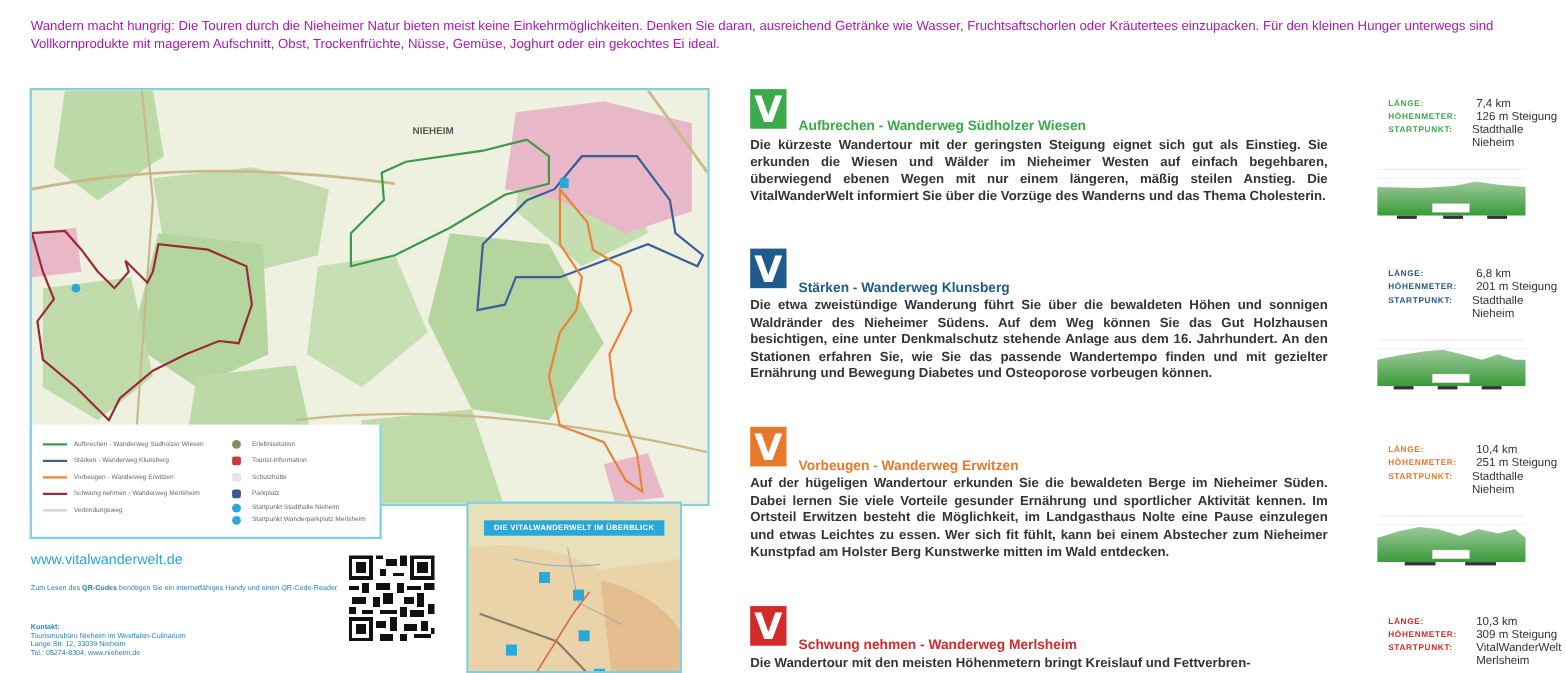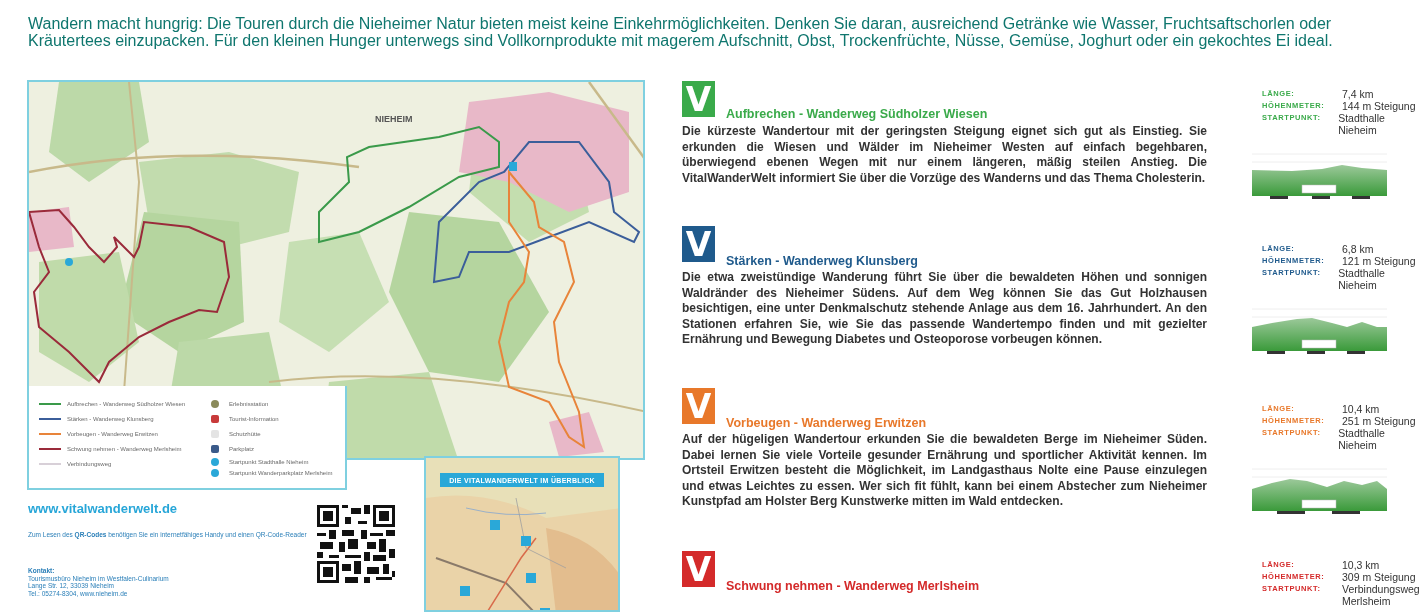--- a/index.html
+++ b/index.html
@@ -1,35 +1,35 @@
 <!DOCTYPE html>
 <html><head>
 <meta charset="utf-8">
 <style>
   html, body { margin:0; padding:0; background:#ffffff; }
   body { width:1424px; height:612px; overflow:hidden; position:relative; font-family:"Liberation Sans", sans-serif; color:#2b2b2b; }
-  .intro { position:absolute; left:28px; top:15px; width:1375px; font-size:16px; line-height:17px; color:#0f766e; }
+  .intro { position:absolute; left:28px; top:15px; width:1375px; font-size:12px; line-height:17px; color:#a21caf; }
   .topline { position:absolute; left:28px; top:-6px; width:900px; height:8px; font-size:11px; color:#c9c9c9; overflow:hidden; }
 
   
   .map { position:absolute; left:27px; top:80px; width:618px; height:380px; border:2px solid #7fd0e0; box-sizing:border-box; overflow:hidden; background:#eef0e2; }
   .map svg { position:absolute; left:0; top:0; }
   .legend { position:absolute; left:27px; top:386px; width:320px; height:104px; background:#ffffff; border:2px solid #7fd0e0; border-top:none; box-sizing:border-box; padding:8px 8px 0 10px; font-size:6px; color:#6a6a6a; }
   .legend-col { position:absolute; top:10px; }
   .legend-col.l { left:10px; }
   .legend-col.r { left:182px; }
   .legend-item { display:flex; align-items:center; height:15px; white-space:nowrap; }
   .legend-item.small { height:11px; }
   .legend-line { width:22px; height:2px; margin-right:6px; }
   .legend-sym { width:8px; height:8px; margin-right:10px; border-radius:2px; display:inline-block; }
 
   .overview { position:absolute; left:424px; top:456px; width:196px; height:156px; border:2px solid #7fd0e0; box-sizing:border-box; overflow:hidden; background:#e9e2bd; }
   .overview-title { position:absolute; left:14px; top:15px; width:164px; height:14px; background:#2aa8d8; color:#fff; font-size:7px; letter-spacing:0.3px; text-transform:uppercase; display:flex; align-items:center; justify-content:center; font-weight:bold; }
 
-  .website { position:absolute; left:28px; top:501px; font-size:13px; font-weight:bold; color:#27a6d8; }
+  .website { position:absolute; left:28px; top:501px; font-size:13px; font-weight:normal; color:#27a6d8; }
   .qr-note { position:absolute; left:28px; top:531px; width:290px; font-size:6.5px; line-height:8px; color:#2a7fb8; }
   .contact { position:absolute; left:28px; top:567px; width:290px; font-size:6.5px; line-height:7.5px; color:#2a7fb8; }
   .contact b { color:#2a7fb8; }
   .qr { position:absolute; left:317px; top:505px; width:78px; height:78px; }
 
   
   .route { position:absolute; left:682px; width:525px; }
   .vbadge { width:33px; height:36px; color:#fff; font-size:33px; font-weight:bold; line-height:38px; text-align:center; font-family:"DejaVu Sans", sans-serif; }
   .route-title { position:absolute; left:44px; font-size:12.5px; font-weight:bold; }
   .route-desc { position:absolute; left:0; top:48px; width:525px; font-size:12px; line-height:15.5px; text-align:justify; color:#333;font-weight:bold; }
@@ -208,21 +208,21 @@
   <div class="route-title" style="top:26px;color:#3aaa4a">Aufbrechen - Wanderweg Südholzer Wiesen</div>
   <div class="route-desc" style="top:43px">Die kürzeste Wandertour mit der geringsten Steigung eignet sich gut als Einstieg. Sie erkunden die Wiesen und Wälder im Nieheimer Westen auf einfach begehbaren, überwiegend ebenen Wegen mit nur einem längeren, mäßig steilen Anstieg. Die VitalWanderWelt informiert Sie über die Vorzüge des Wanderns und das Thema Cholesterin.</div>
 </div>
 <div class="stats" style="top:88px">
   <div class="stat-row">
       <span class="stat-label" style="color:#3aaa4a">Länge:</span>
       <span class="stat-val">7,4 km</span>
     </div>
   <div class="stat-row">
       <span class="stat-label" style="color:#3aaa4a">Höhenmeter:</span>
-      <span class="stat-val">144 m Steigung</span>
+      <span class="stat-val">126 m Steigung</span>
     </div>
   <div class="stat-row">
       <span class="stat-label" style="color:#3aaa4a">Startpunkt:</span>
       <span class="stat-val">Stadthalle Nieheim</span>
     </div>
 </div>
 <svg class="profile" style="left:1252px;top:142px" viewBox="0 0 135 62">
   <defs>
       <linearGradient id="g" x1="0" y1="0" x2="0" y2="1">
         <stop offset="0" stop-color="#9cc99a"></stop>
@@ -244,21 +244,21 @@
   <div class="route-title" style="top:28px;color:#1f5a8c">Stärken - Wanderweg Klunsberg</div>
   <div class="route-desc" style="top:44px">Die etwa zweistündige Wanderung führt Sie über die bewaldeten Höhen und sonnigen Waldränder des Nieheimer Südens. Auf dem Weg können Sie das Gut Holzhausen besichtigen, eine unter Denkmalschutz stehende Anlage aus dem 16. Jahrhundert. An den Stationen erfahren Sie, wie Sie das passende Wandertempo finden und mit gezielter Ernährung und Bewegung Diabetes und Osteoporose vorbeugen können.</div>
 </div>
 <div class="stats" style="top:243px">
   <div class="stat-row">
       <span class="stat-label" style="color:#1f5a8c">Länge:</span>
       <span class="stat-val">6,8 km</span>
     </div>
   <div class="stat-row">
       <span class="stat-label" style="color:#1f5a8c">Höhenmeter:</span>
-      <span class="stat-val">121 m Steigung</span>
+      <span class="stat-val">201 m Steigung</span>
     </div>
   <div class="stat-row">
       <span class="stat-label" style="color:#1f5a8c">Startpunkt:</span>
       <span class="stat-val">Stadthalle Nieheim</span>
     </div>
 </div>
 <svg class="profile" style="left:1252px;top:297px" viewBox="0 0 135 62">
   <rect x="0" y="0" width="135" height="62" fill="#fff"></rect>
   <line x1="0" y1="12" x2="135" y2="12" stroke="#eee"></line>
     <line x1="0" y1="20" x2="135" y2="20" stroke="#eee"></line>
@@ -294,27 +294,28 @@
     <line x1="0" y1="20" x2="135" y2="20" stroke="#eee"></line>
   <path d="M0 32 L20 26 L38 22 L55 24 L75 30 L92 24 L110 28 L125 24 L135 32 L135 54 L0 54 Z" fill="url(#g)"></path>
   <rect x="25" y="54" width="28" height="3" fill="#333"></rect>
     <rect x="80" y="54" width="28" height="3" fill="#333"></rect>
   <rect x="50" y="43" width="34" height="8" fill="#fff" stroke="#bbb" stroke-width="0.5"></rect>
 </svg>
 
 <div class="route" style="top:551px;height:61px">
   <div class="vbadge" style="background:#d42a2a">V</div>
   <div class="route-title" style="top:28px;color:#d42a2a">Schwung nehmen - Wanderweg Merlsheim</div>
+  <div class="route-desc" style="top:44px">Die Wandertour mit den meisten Höhenmetern bringt Kreislauf und Fettverbren-</div>
 </div>
 <div class="stats" style="top:559px">
   <div class="stat-row">
       <span class="stat-label" style="color:#d42a2a">Länge:</span>
       <span class="stat-val">10,3 km</span>
     </div>
   <div class="stat-row">
       <span class="stat-label" style="color:#d42a2a">Höhenmeter:</span>
       <span class="stat-val">309 m Steigung</span>
     </div>
   <div class="stat-row">
       <span class="stat-label" style="color:#d42a2a">Startpunkt:</span>
-      <span class="stat-val" style="width:80px">Verbindungsweg Merlsheim</span>
+      <span class="stat-val" style="width:80px">VitalWanderWelt Merlsheim</span>
     </div>
 </div>
 
 </body></html>

